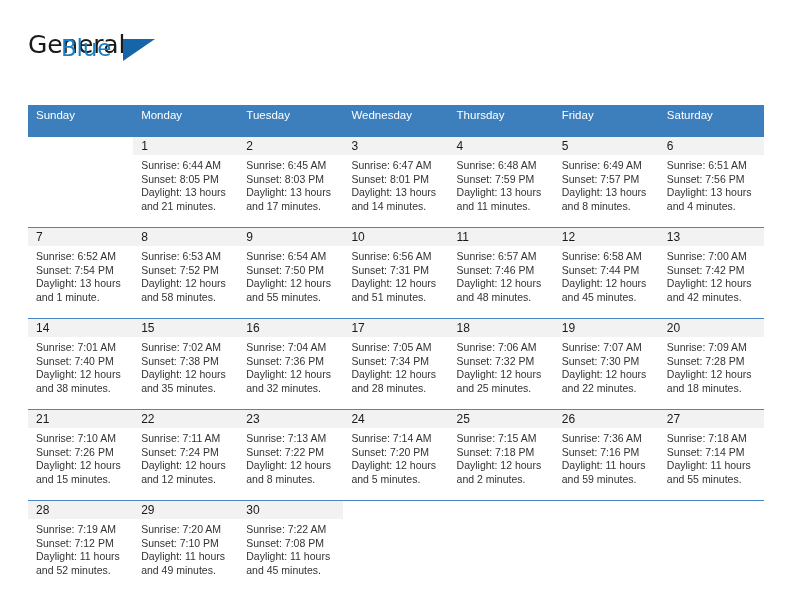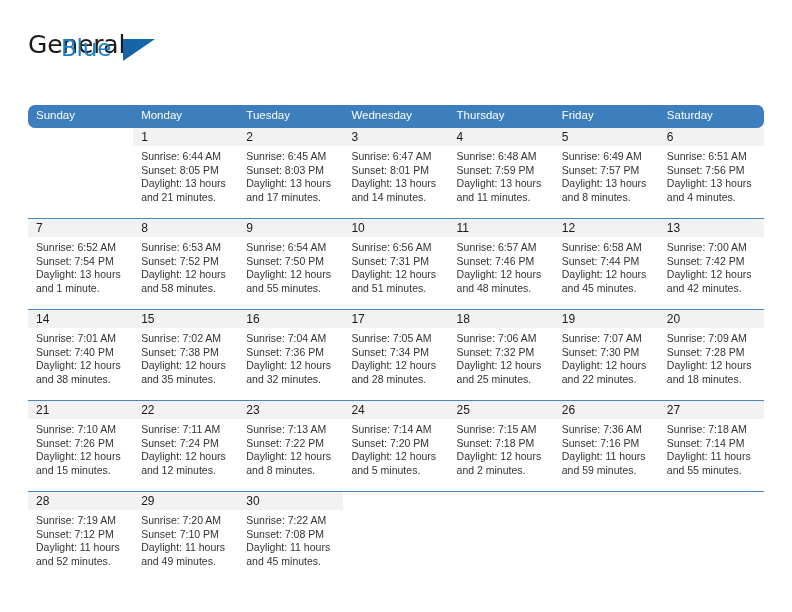--- a/index.html
+++ b/index.html
@@ -91,22 +91,21 @@
   
   .calendar {
     position: absolute;
     left: 28px;
     top: 105px;
     width: 736px;
   }
   .weekday-row {
     display: flex;
     background: #3d7ebd;
-    height: 23px;
-    border-radius: 7px;
+    height: 32px;
   }
   .weekday-cell {
     flex: 1 1 0;
     color: #ffffff;
     font-size: 11.5px;
     line-height: 20px;
     padding-left: 8px;
     box-sizing: border-box;
     overflow: hidden;
     white-space: nowrap;

